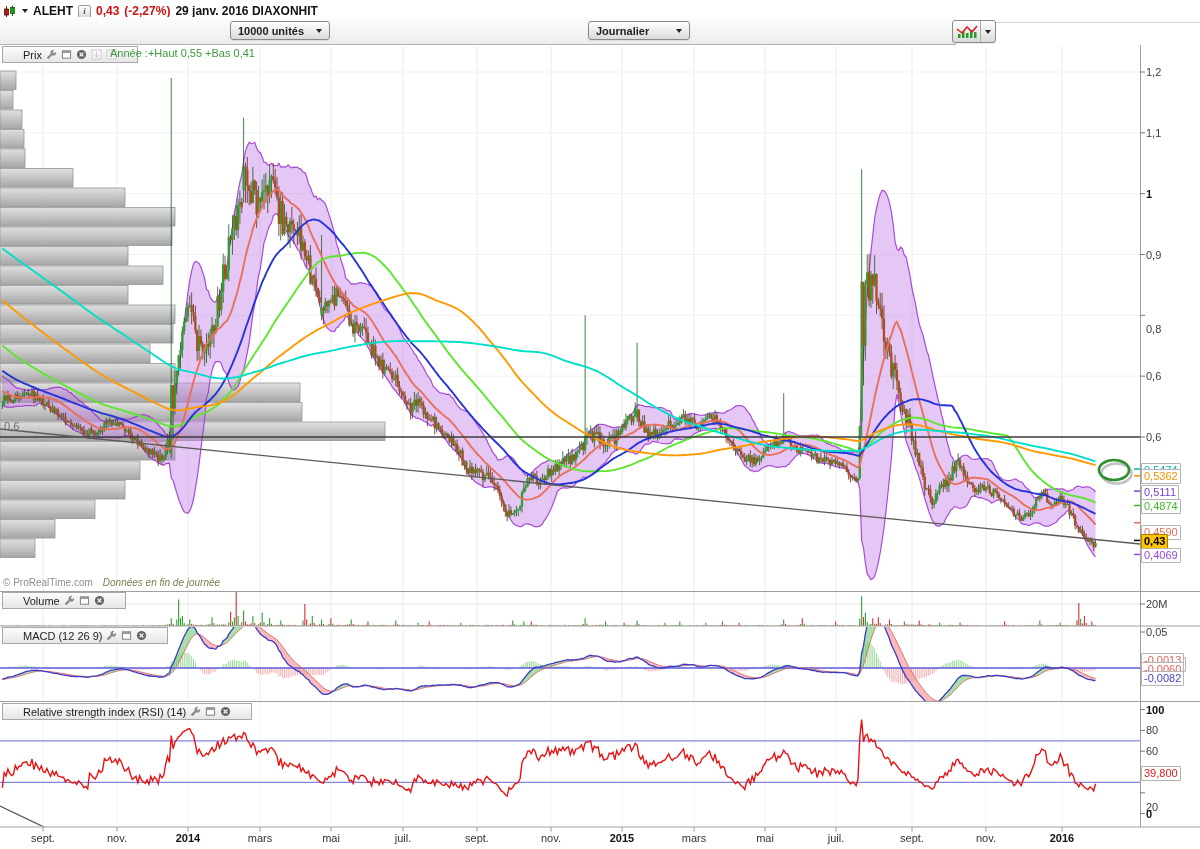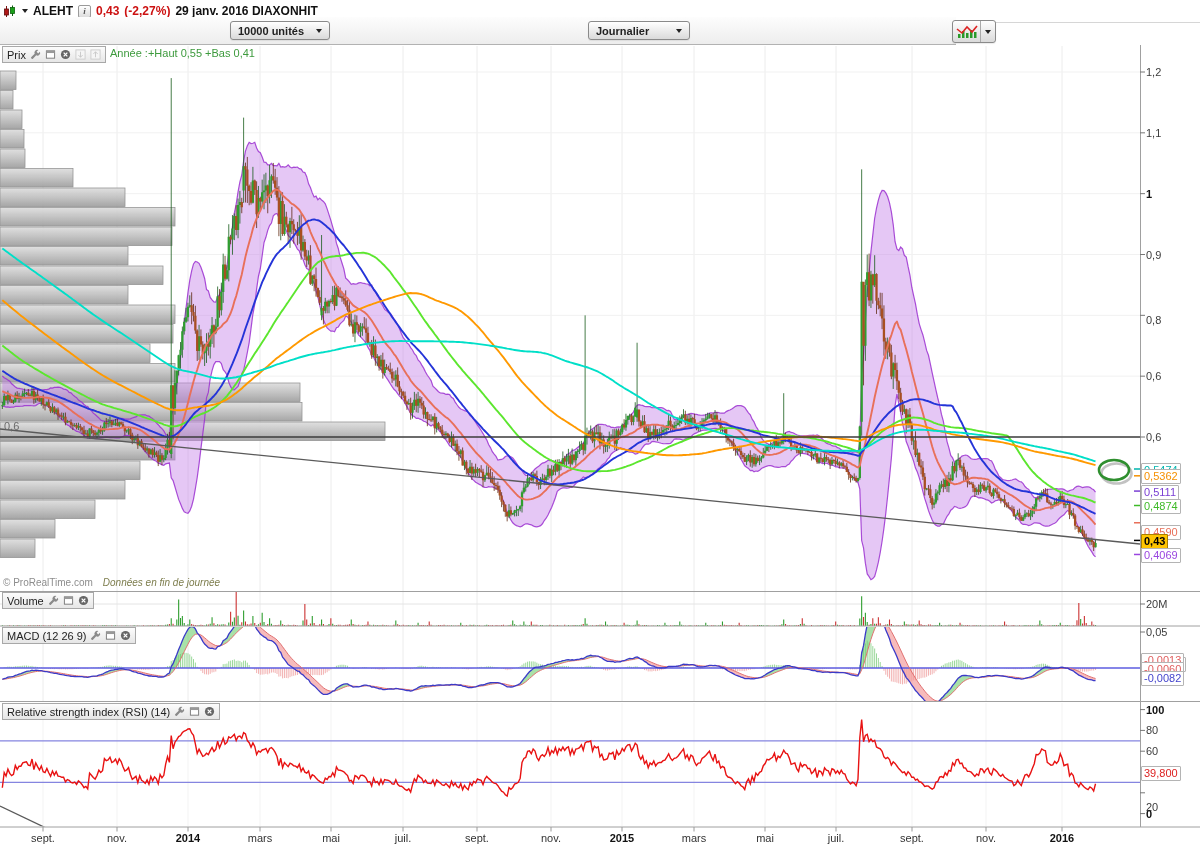--- a/index.html
+++ b/index.html
@@ -16,21 +16,21 @@
 
   
   .toolbar{position:absolute;left:0;top:17px;width:956px;height:28px;background:linear-gradient(#fdfdfd,#ededed);border-bottom:1px solid #b2b2b2;box-sizing:border-box;z-index:6;}
   .dd{position:absolute;top:4px;height:19px;border:1px solid #8a8a8a;border-radius:3px;background:linear-gradient(#ffffff,#dadada);font-size:11px;font-weight:bold;color:#222;display:flex;align-items:center;justify-content:space-between;padding:0 7px;box-sizing:border-box;box-shadow:0 1px 1px rgba(0,0,0,.08);}
   .dd .tri{margin-left:12px;}
   .chartbtn{position:absolute;top:3px;left:952px;height:21px;border:1px solid #8a8a8a;border-radius:3px;background:linear-gradient(#ffffff,#dadada);display:flex;align-items:center;box-shadow:0 1px 1px rgba(0,0,0,.08);}
   .chartbtn .seg1{width:27px;display:flex;align-items:center;justify-content:center;}
   .chartbtn .seg2{width:14px;display:flex;align-items:center;justify-content:center;border-left:1px solid #aaa;height:100%;}
 
   
-  .phd{position:absolute;height:15px;font-size:11px;color:#222;background:linear-gradient(#fcfcfc,#e6e6e6);border:1px solid #a8a8a8;display:inline-flex;align-items:center;padding:0 4px;gap:4px;z-index:4;white-space:nowrap;}
+  .phd{position:absolute;height:15px;font-size:11px;color:#222;background:linear-gradient(#fcfcfc,#e6e6e6);border:1px solid #a8a8a8;display:inline-flex;align-items:center;padding:0 20px;gap:4px;z-index:4;white-space:nowrap;}
   .phd .ic{display:inline-flex;width:11px;height:11px;}
   .legend{position:absolute;left:110px;top:47px;font-size:11px;color:#3d9a3d;z-index:4;white-space:nowrap;text-align:right;}
   .copyright{position:absolute;left:3px;top:577px;font-size:10px;z-index:4;white-space:nowrap;}
   .copyright .c1{color:#8d8d8d;}
   .copyright .c2{color:#7d7d4d;font-style:italic;margin-left:10px;}
   .lvl{position:absolute;left:4px;top:420px;font-size:11px;color:#6b6b6b;z-index:4;}
 
   
   .yl{position:absolute;left:1146px;font-size:11px;color:#3c3c3c;height:12px;line-height:12px;z-index:3;white-space:nowrap;}
   .yl.b{font-weight:bold;color:#111;}
@@ -380,21 +380,21 @@
           <path d="M4 4 L8 8 M8 4 L4 8" stroke="#fff" stroke-width="1.4"></path>
         </svg>
       </span>
   </div>
 
   <div id="labels">
       <div class="yl" style="top:66.0px;">1,2</div>
       <div class="yl" style="top:126.8px;">1,1</div>
       <div class="yl b" style="top:187.7px;">1</div>
       <div class="yl" style="top:248.5px;">0,9</div>
-      <div class="yl" style="top:314px;">0,8</div>
+      <div class="yl" style="top:323px;">0,8</div>
       <div class="yl" style="top:370.2px;">0,6</div>
       <div class="yl" style="top:431.0px;">0,6</div>
       <div class="tag" style="top:462.5px;color:#00b5ae;">0,5474</div>
       <div class="tag" style="top:469.3px;color:#f59000;">0,5362</div>
       <div class="tag" style="top:484.6px;color:#7a3fd4;">0,5111</div>
       <div class="tag" style="top:499.0px;color:#3fba28;">0,4874</div>
       <div class="tag" style="top:525px;color:#e8705a;">0,4590</div>
       <div class="tag" style="top:533.9px;color:#000000;background:#ffc400;border-color:#a88000;font-weight:bold;">0,43</div>
       <div class="tag" style="top:548.0px;color:#9a46e0;">0,4069</div>
       <div class="yl" style="top:598.0px;">20M</div>

